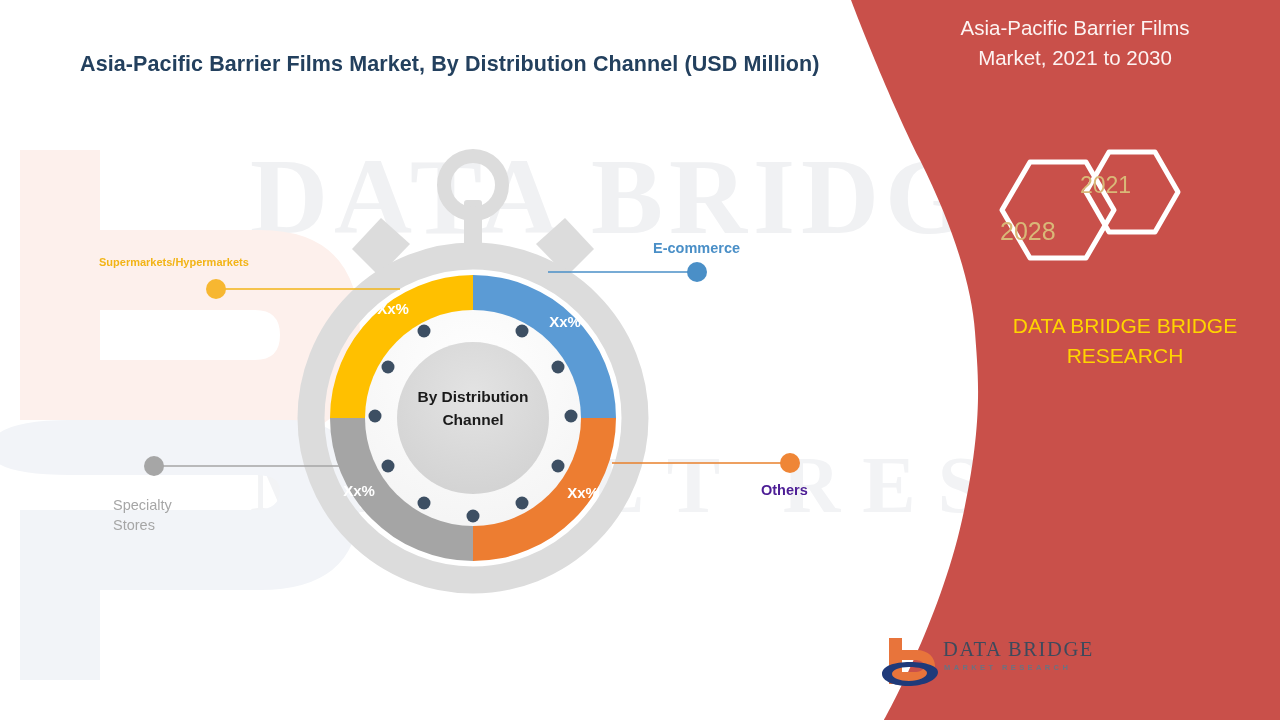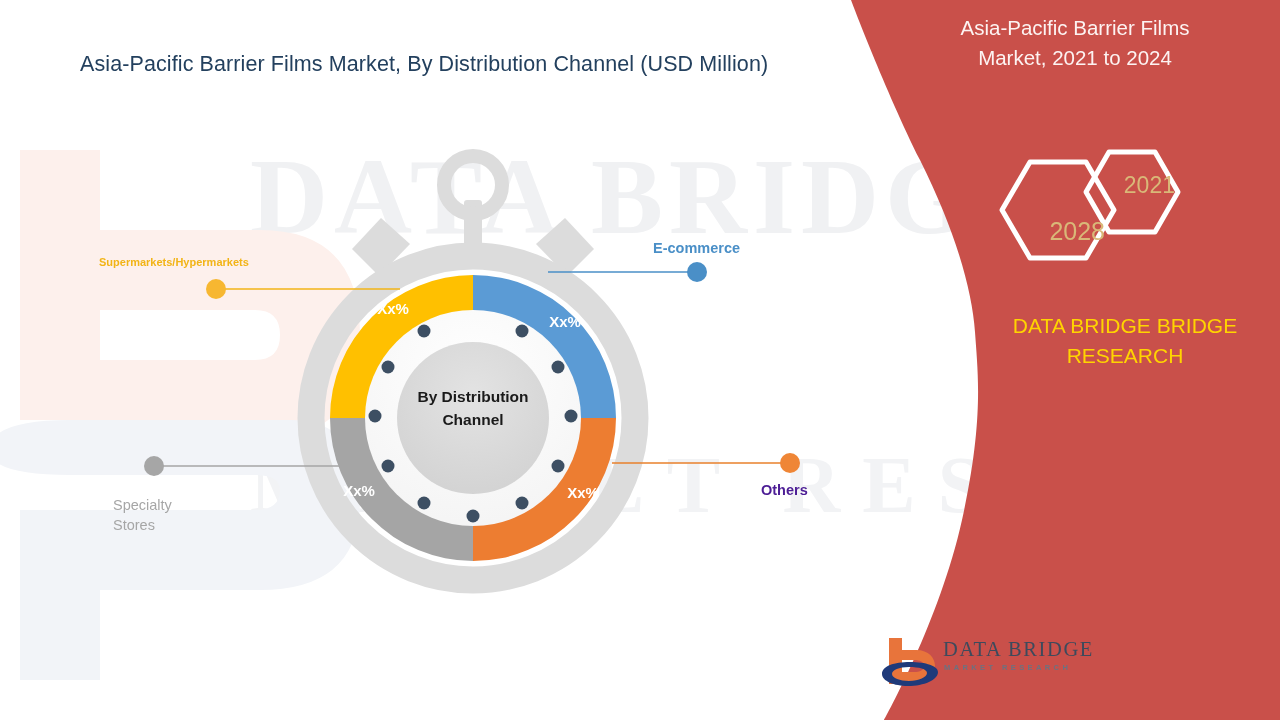--- a/index.html
+++ b/index.html
@@ -28,37 +28,37 @@
     font-family:"Liberation Serif", serif;
   }
   #wm-logo{left:-40px;top:120px;width:430px;height:600px;opacity:1;}
 
   
   #red-panel{position:absolute;left:0;top:0;width:1280px;height:720px;}
 
   
   #page-title{
     position:absolute;left:80px;top:52px;
-    font-size:21.5px;color:#23405e;font-weight:400;
+    font-size:21.5px;color:#23405e;font-weight:700;
     letter-spacing:0.1px;white-space:nowrap;
     font-family:"Liberation Sans", sans-serif;
   }
   #panel-title{
     position:absolute;left:925px;top:13px;width:300px;
     text-align:center;color:#fdf3f2;font-size:20.5px;line-height:30px;
     font-weight:400;
   }
   #brand-name{
     position:absolute;left:960px;top:311px;width:330px;
     text-align:center;color:#ffd400;font-size:21px;line-height:30px;
     font-weight:400;
   }
   .hex-label{
     position:absolute;color:#d9b878;font-weight:400;
-    font-size:23px;text-align:right;
+    font-size:23px;text-align:left;
   }
   #hex-2021-label{left:1080px;top:172px;width:95px;font-size:23px;}
   #hex-2028-label{left:1000px;top:217px;width:105px;font-size:25px;}
 
   
   #chart-svg{position:absolute;left:0;top:0;}
 
   
   .callout{position:absolute;white-space:nowrap;font-weight:700;}
   #label-supermarkets{
@@ -109,21 +109,21 @@
   <svg id="red-panel" viewBox="0 0 1280 720">
     <path id="red-shape" d="M851,0 L1280,0 L1280,720 L884,720
          C884,720 940,620 962,520
          C984,420 978,375 975,332
          C972,289 955,230 920,160
          C885,90 851,0 851,0 Z" fill="#c9504a"></path>
   </svg>
 
   <div id="panel-title">
     <span>Asia-Pacific Barrier Films</span><br>
-    <span>Market, 2021 to 2024</span>
+    <span>Market, 2021 to 2030</span>
   </div>
 
   <svg class="wm" style="left:985px;top:140px;width:210px;height:145px;" viewBox="0 0 210 145">
 
     <polygon points="17,70 45,22 101,22 129,70 101,118 45,118" fill="none" stroke="#ffffff" stroke-width="5" stroke-linejoin="round"></polygon>
 
     <polygon points="101,52 124,12 170,12 193,52 170,92 124,92" fill="none" stroke="#ffffff" stroke-width="5" stroke-linejoin="round"></polygon>
   </svg>
   <div class="hex-label" id="hex-2028-label">2028</div>
   <div class="hex-label" id="hex-2021-label">2021</div>

